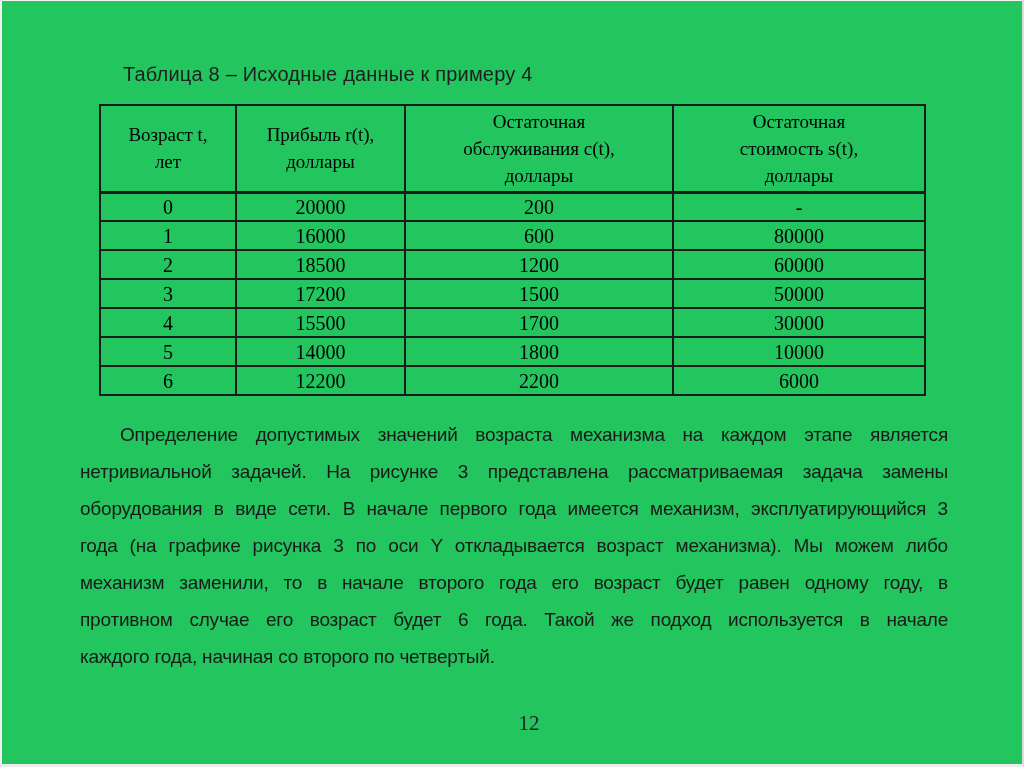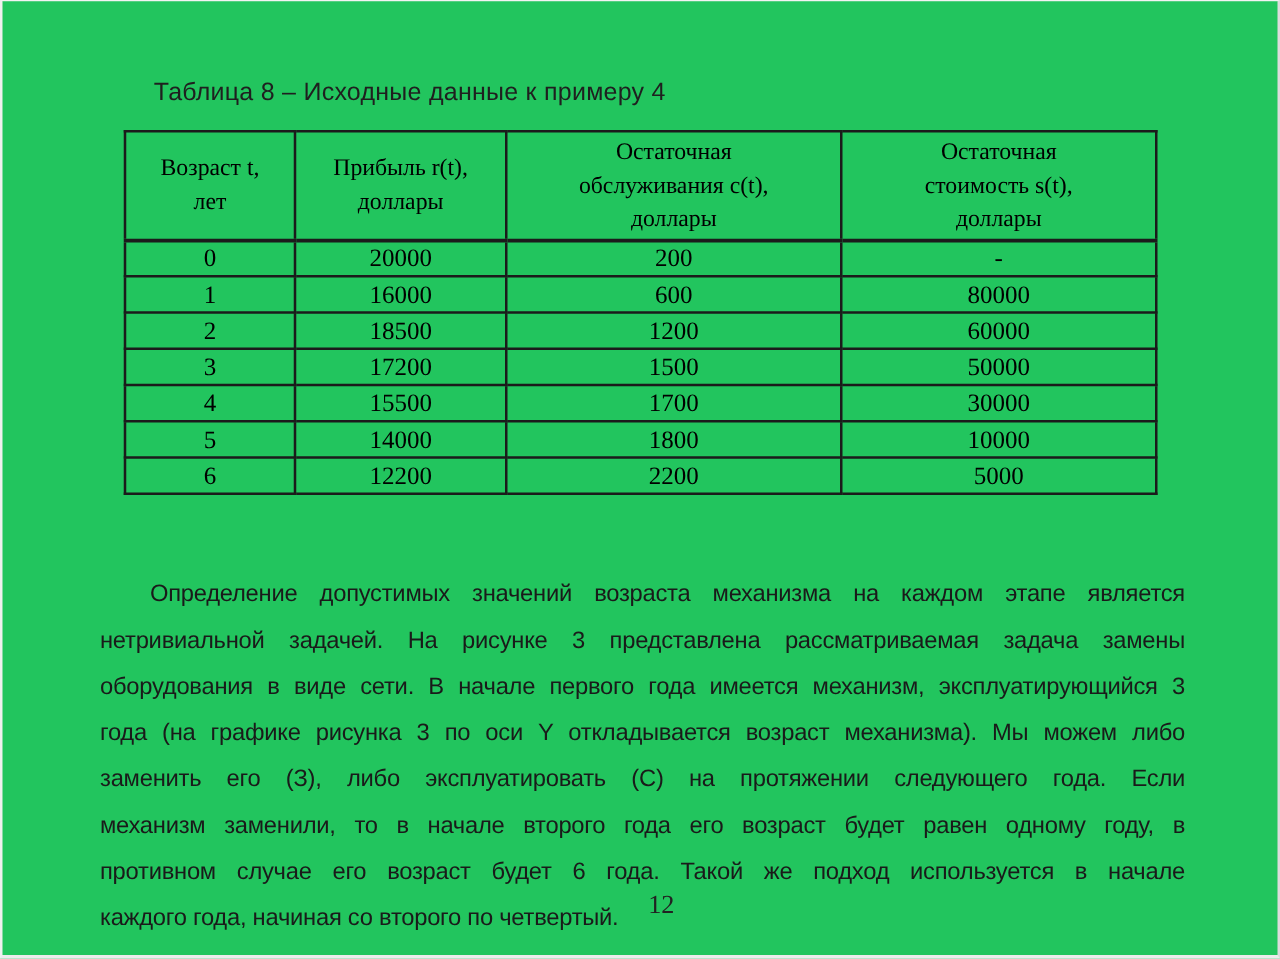--- a/index.html
+++ b/index.html
@@ -65,21 +65,20 @@
   }
   .paragraph {
     position: absolute;
     left: 78px;
     top: 415px;
     width: 868px;
     font-size: 19px;
     line-height: 37px;
     letter-spacing: -0.2px;
     color: #1a1a1a;
-    margin-top: 41px;
   }
   .para-line {
     text-align: justify;
     text-align-last: justify;
   }
   .para-line.first { text-indent: 40px; }
   .para-line.last { text-align-last: left; }
   .page-number {
     position: absolute;
     left: 17px;
@@ -153,31 +152,30 @@
         <tr>
           <td>5</td>
           <td>14000</td>
           <td>1800</td>
           <td>10000</td>
         </tr>
         <tr>
           <td>6</td>
           <td>12200</td>
           <td>2200</td>
-          <td>5000</td>
+          <td>6000</td>
         </tr>
       </tbody>
   </table>
 
   <div class="paragraph" id="paragraph">
       <div class="para-line first">Определение допустимых значений возраста механизма на каждом этапе является</div>
       <div class="para-line">нетривиальной задачей. На рисунке 3 представлена рассматриваемая задача замены</div>
       <div class="para-line">оборудования в виде сети. В начале первого года имеется механизм, эксплуатирующийся 3</div>
       <div class="para-line">года (на графике рисунка 3 по оси Y откладывается возраст механизма). Мы можем либо</div>
-      <div class="para-line">заменить его (З), либо эксплуатировать (С) на протяжении следующего года. Если</div>
       <div class="para-line">механизм заменили, то в начале второго года его возраст будет равен одному году, в</div>
       <div class="para-line">противном случае его возраст будет 6 года. Такой же подход используется в начале</div>
       <div class="para-line last">каждого года, начиная со второго по четвертый.</div>
     </div>
 
   <div class="page-number">12</div>
 
 </div>
 
 </body></html>

